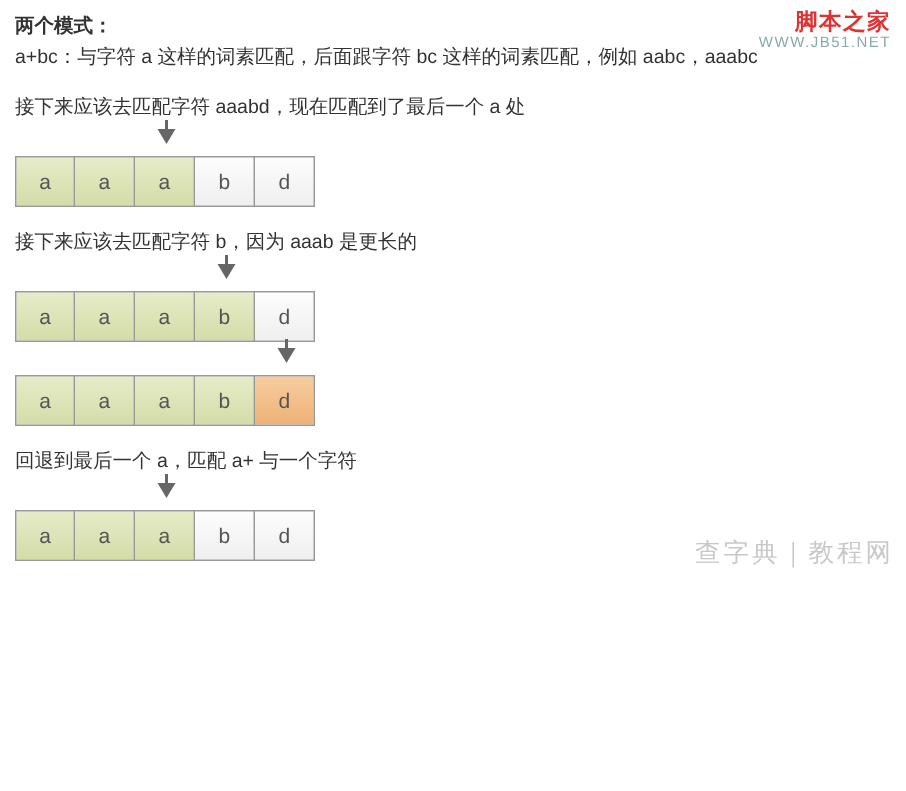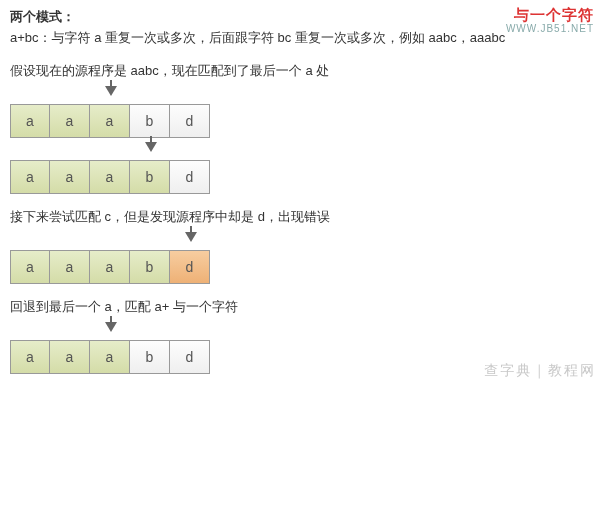--- a/index.html
+++ b/index.html
@@ -15,62 +15,62 @@
 .cells{display:flex}
 .cell{width:40px;height:34px;border:1px solid #999;display:flex;align-items:center;justify-content:center;font-size:14px;color:#555}
 .cell+.cell{border-left:none}
 .g{background:linear-gradient(#e6ecc9,#d4dca8)}
 .o{background:linear-gradient(#f7cda0,#eeb176)}
 .w{background:linear-gradient(#fdfdfd,#efefef)}
 .wm-top{position:absolute;top:6px;right:10px;text-align:right;line-height:1.15}
 .wm-top .t1{color:#d33;font-weight:700;font-size:15px;letter-spacing:1px}
 .wm-top .t2{color:#8aa;font-size:10px;letter-spacing:1px}
 .wm-bot{position:absolute;right:8px;bottom:6px;text-align:right;color:#bbb;font-size:11px;line-height:1.25}
-.wm-bot .b1{font-size:14px;letter-spacing:2px;color:#c8c8c8}
+.wm-bot .b1{font-size:17px;letter-spacing:2px;color:#c8c8c8}
 </style>
 </head>
 <body>
 
 <div class="wm-top">
-  <div class="t1">与一个字符</div>
+  <div class="t1">脚本之家</div>
   <div class="t2">WWW.JB51.NET</div>
 </div>
 
 <div class="intro-block">
   <div class="head-title">两个模式：</div>
-  <div class="line">a+bc：与字符 a 重复一次或多次，后面跟字符 bc 重复一次或多次，例如 aabc，aaabc</div>
+  <div class="line">a+bc：与字符 a 这样的词素匹配，后面跟字符 bc 这样的词素匹配，例如 aabc，aaabc</div>
 </div>
 
 <div id="steps">
-    <div class="caption">假设现在的源程序是 aabc，现在匹配到了最后一个 a 处</div>
+    <div class="caption">接下来应该去匹配字符 aaabd，现在匹配到了最后一个 a 处</div>
     <div class="seq-block">
       <div class="arrow-row">
         <div class="arrow" style="left: 94px;"></div>
       </div>
       <div class="cells">
         <div class="cell g">a</div>
         <div class="cell g">a</div>
         <div class="cell g">a</div>
         <div class="cell w">b</div>
         <div class="cell w">d</div>
       </div>
     </div>
+    <div class="caption">接下来应该去匹配字符 b，因为 aaab 是更长的</div>
     <div class="seq-block">
       <div class="arrow-row">
         <div class="arrow" style="left: 134px;"></div>
       </div>
       <div class="cells">
         <div class="cell g">a</div>
         <div class="cell g">a</div>
         <div class="cell g">a</div>
         <div class="cell g">b</div>
         <div class="cell w">d</div>
       </div>
     </div>
-    <div class="caption">接下来尝试匹配 c，但是发现源程序中却是 d，出现错误</div>
     <div class="seq-block">
       <div class="arrow-row">
         <div class="arrow" style="left: 174px;"></div>
       </div>
       <div class="cells">
         <div class="cell g">a</div>
         <div class="cell g">a</div>
         <div class="cell g">a</div>
         <div class="cell g">b</div>
         <div class="cell o">d</div>

